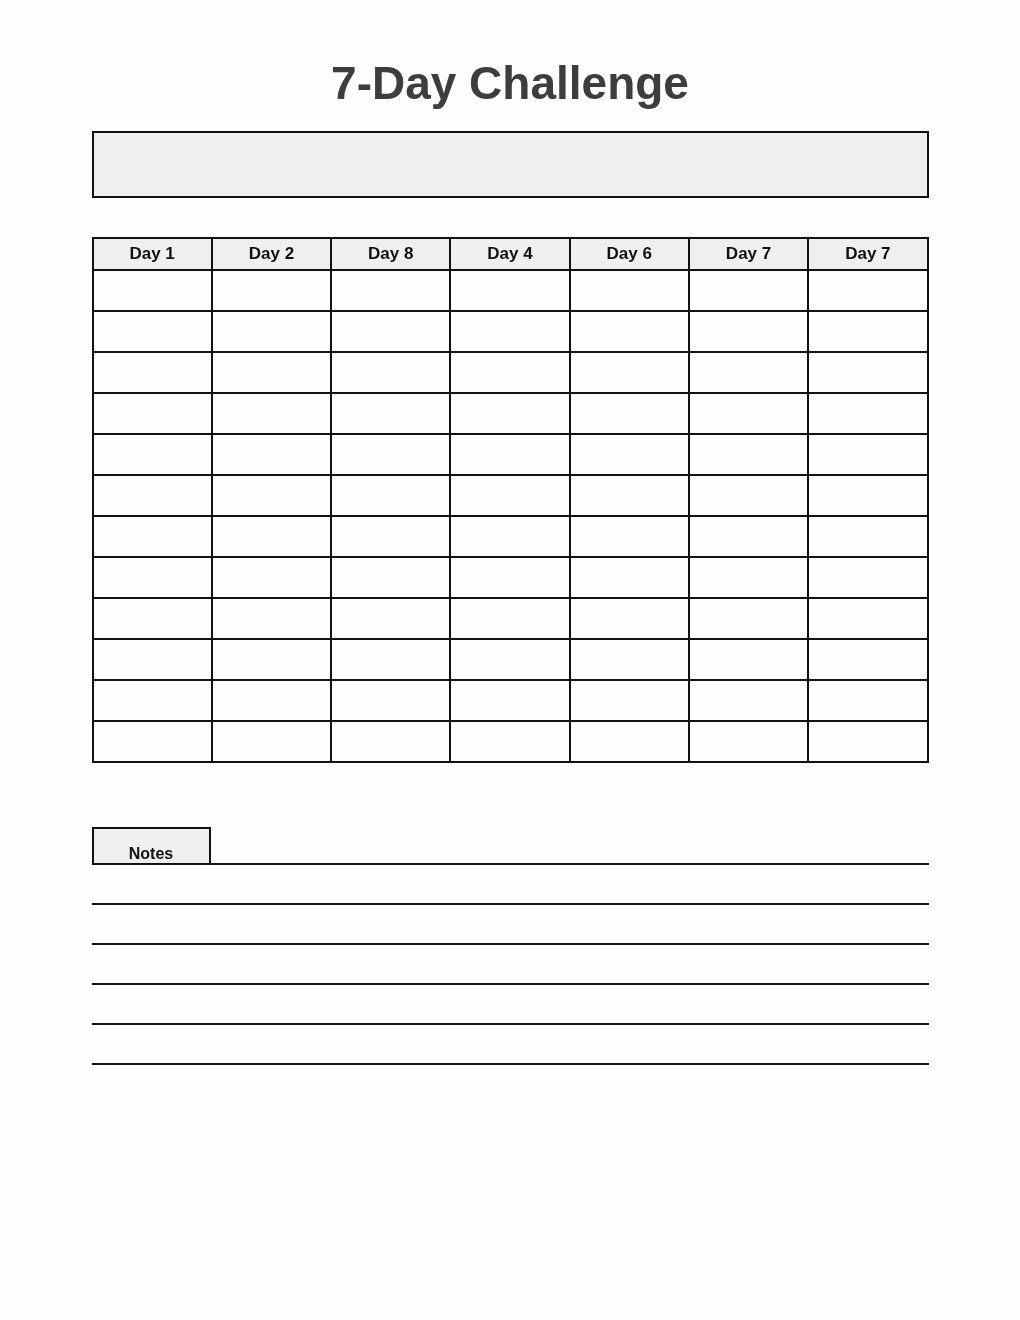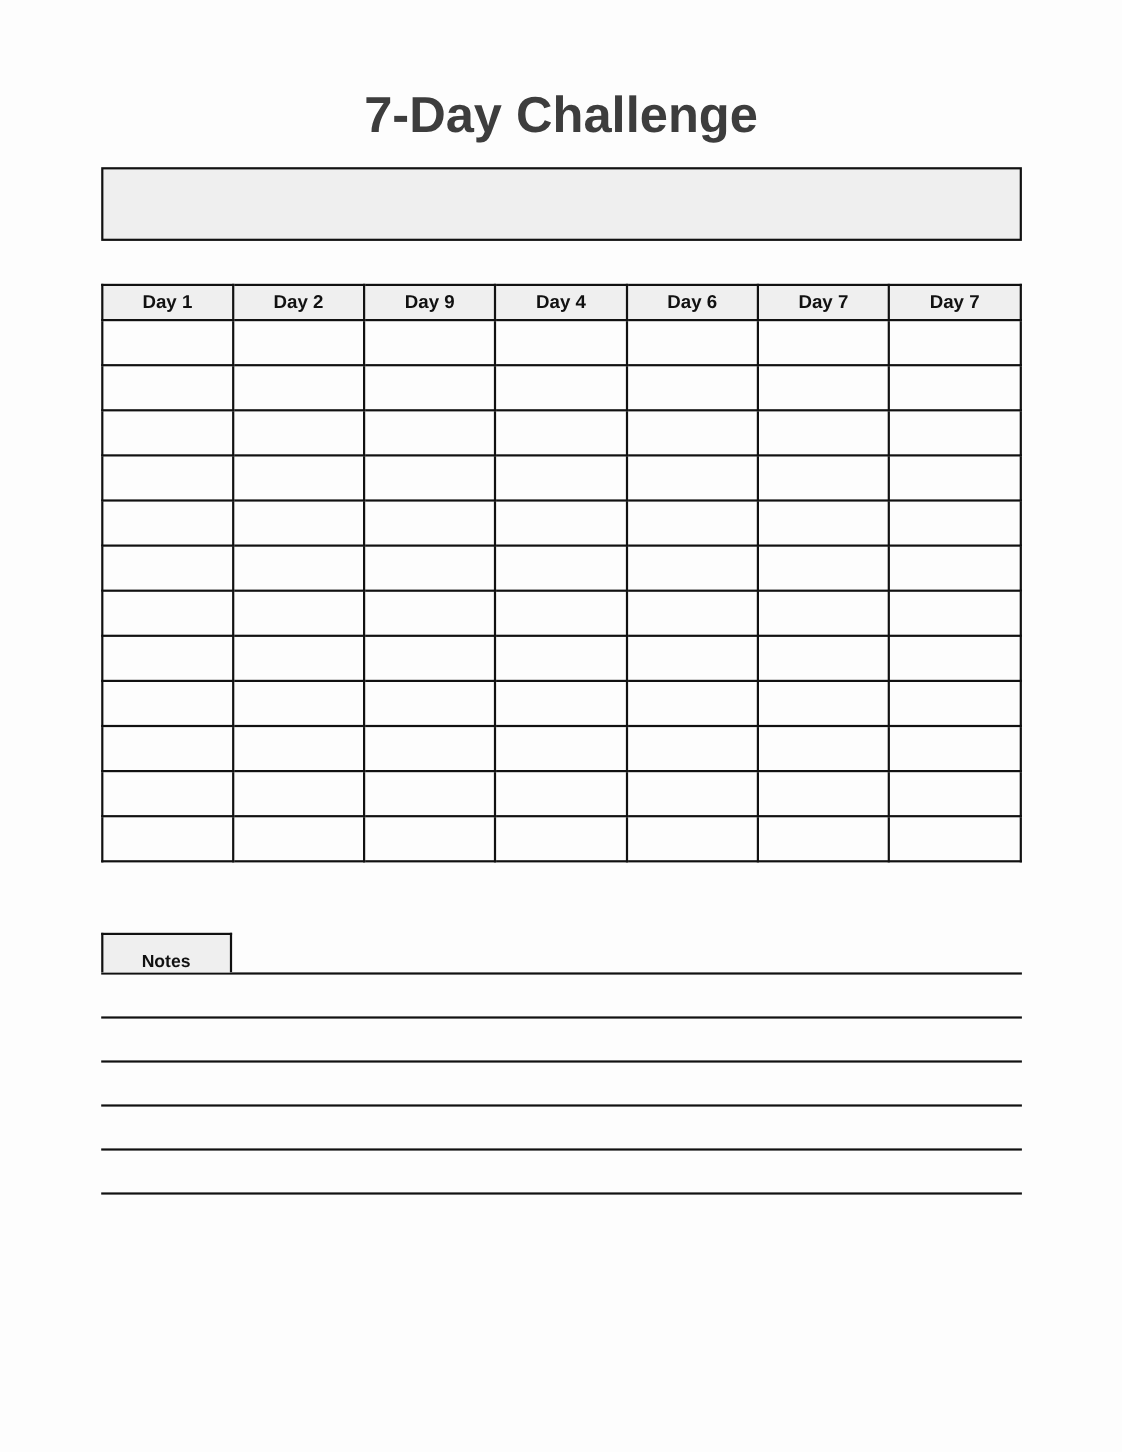--- a/index.html
+++ b/index.html
@@ -22,21 +22,21 @@
     width:1020px;
     height:1320px;
     overflow:hidden;
   }
   .page{
     width:837px;
     margin:0 auto;
   }
   .title{
     margin:0;
-    padding-top:80px;
+    padding-top:59px;
     text-align:center;
     font-size:46px;
     line-height:1.05;
     font-weight:700;
     color:var(--title);
   }
   .challenge-box{
     margin-top:24px;
     width:100%;
     height:67px;
@@ -109,21 +109,21 @@
   <h1 class="title">7-Day Challenge</h1>
 
   <div class="challenge-box"></div>
 
 
   <table class="challenge-table">
     <thead>
       <tr id="header-row">
           <th>Day 1</th>
           <th>Day 2</th>
-          <th>Day 9</th>
+          <th>Day 8</th>
           <th>Day 4</th>
           <th>Day 6</th>
           <th>Day 7</th>
           <th>Day 7</th>
         </tr>
     </thead>
     <tbody id="table-body">
         <tr>
           <td></td>
           <td></td>

